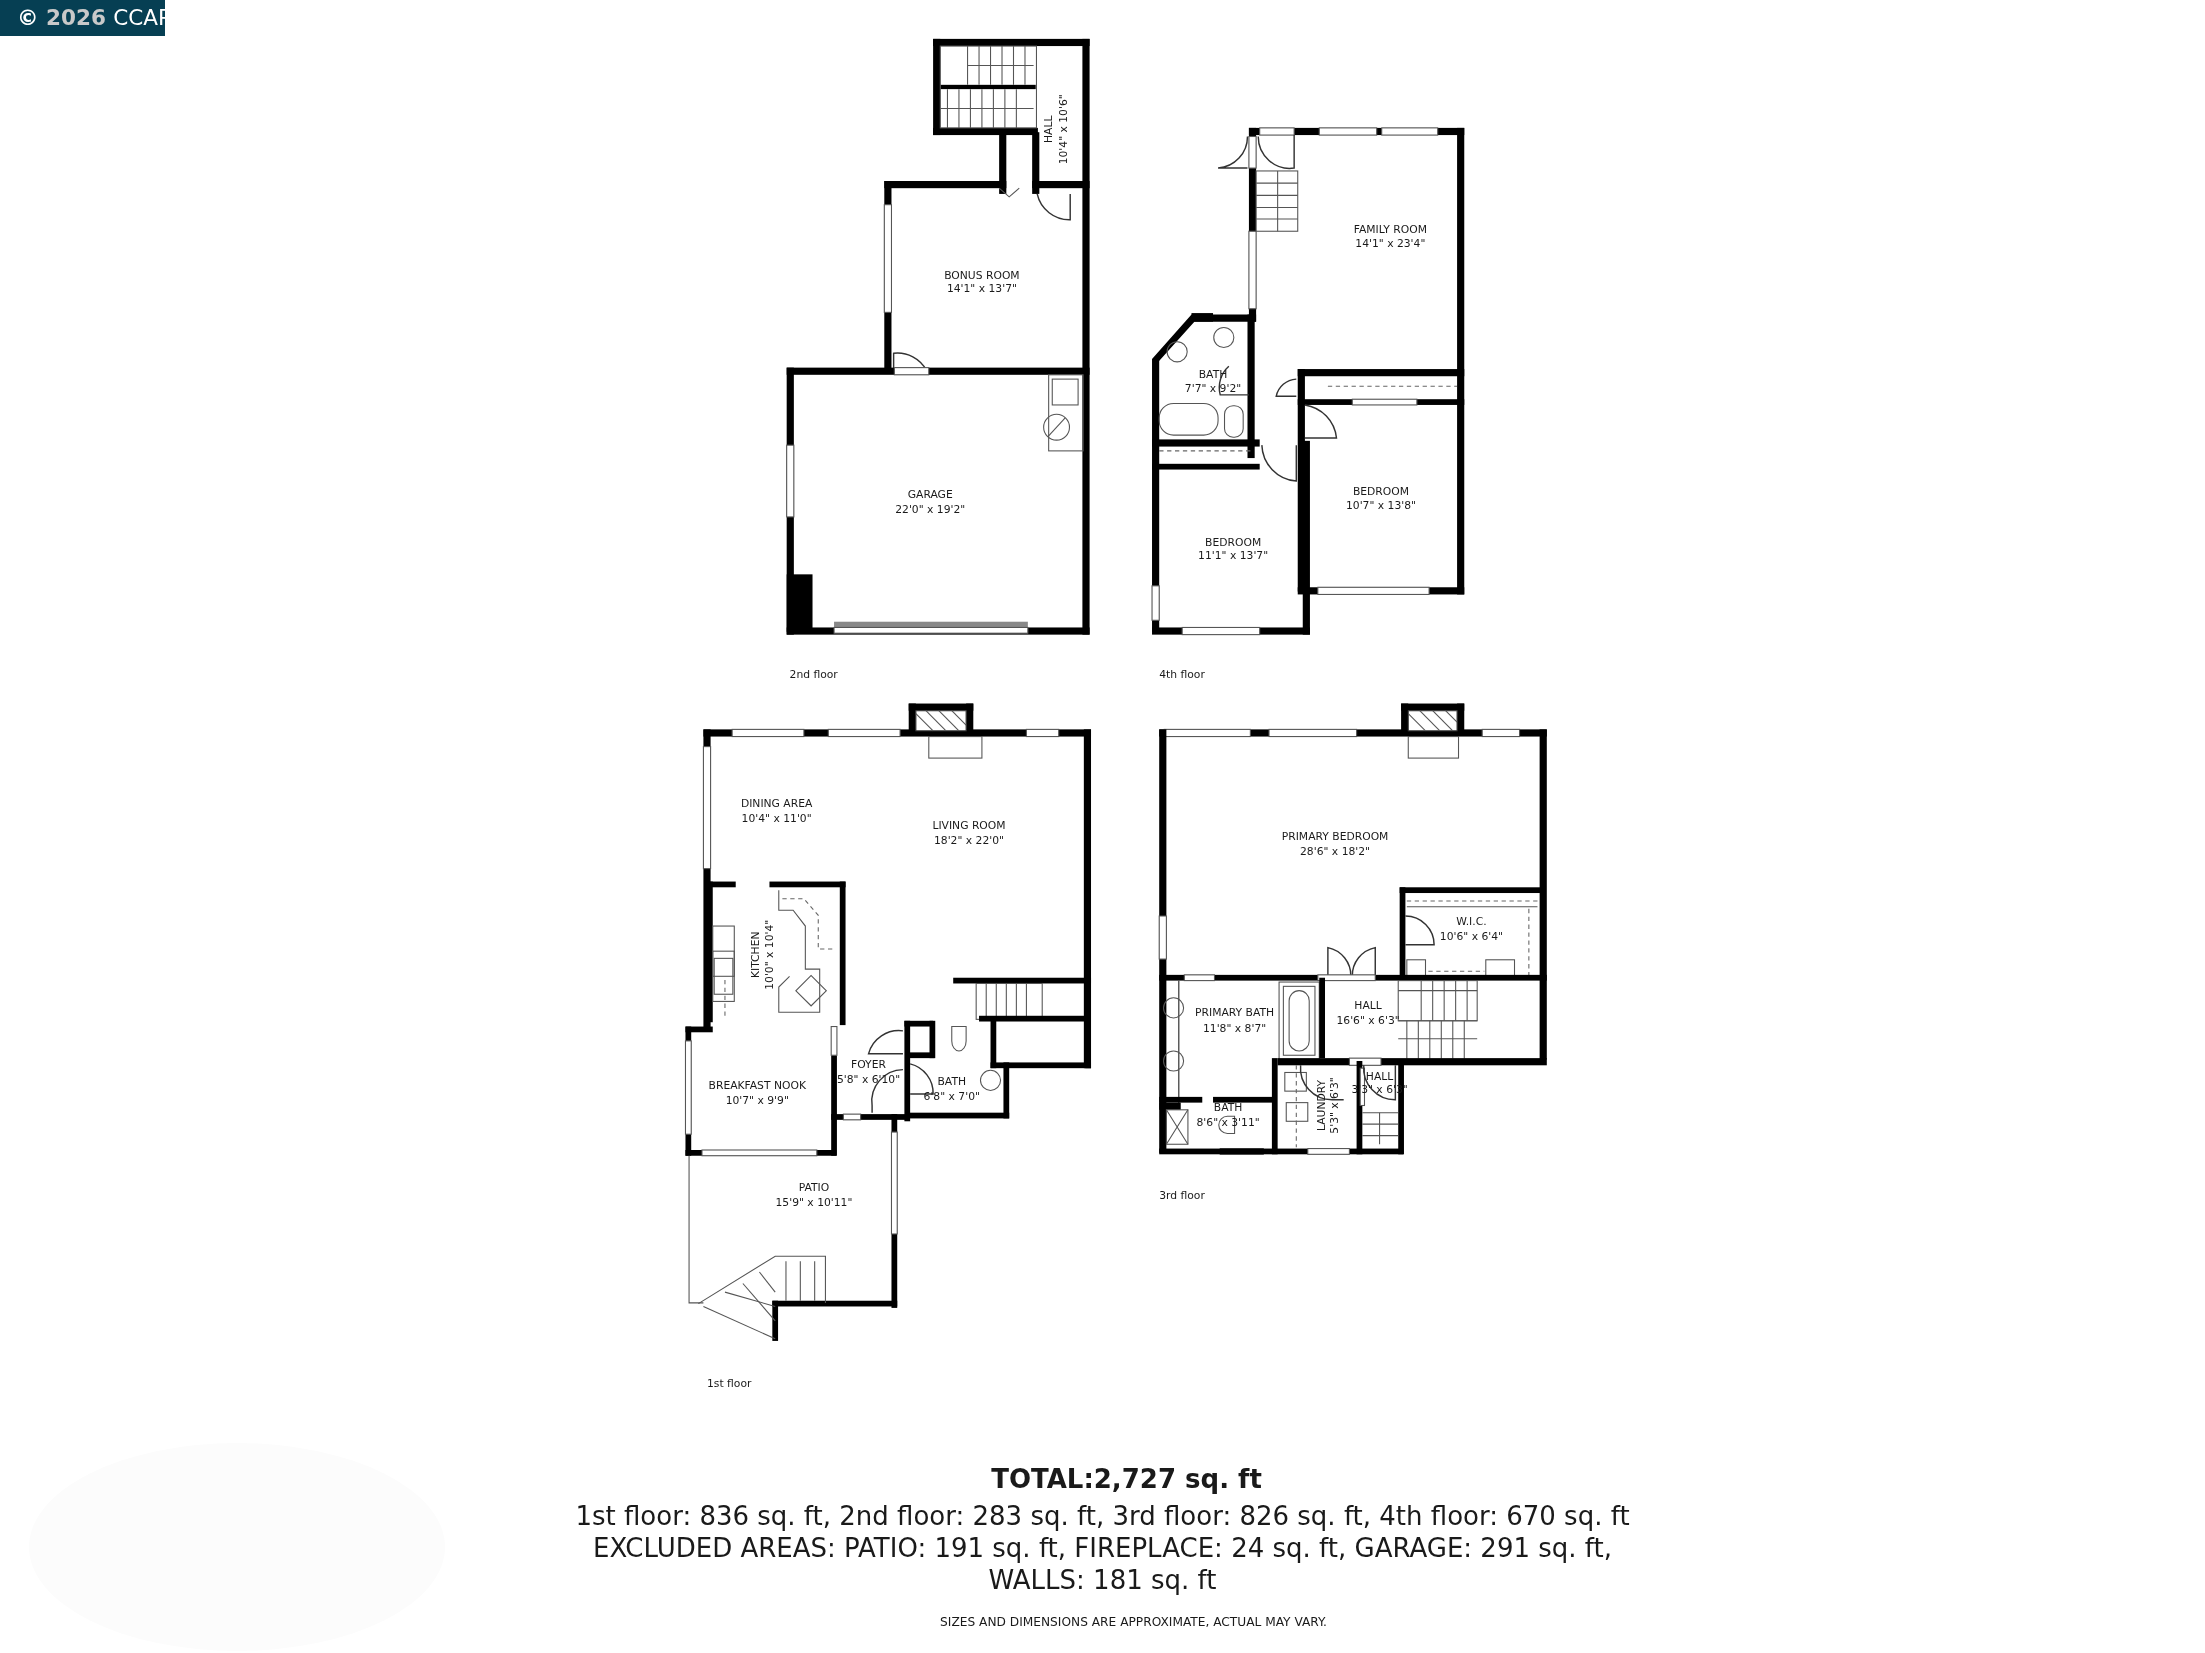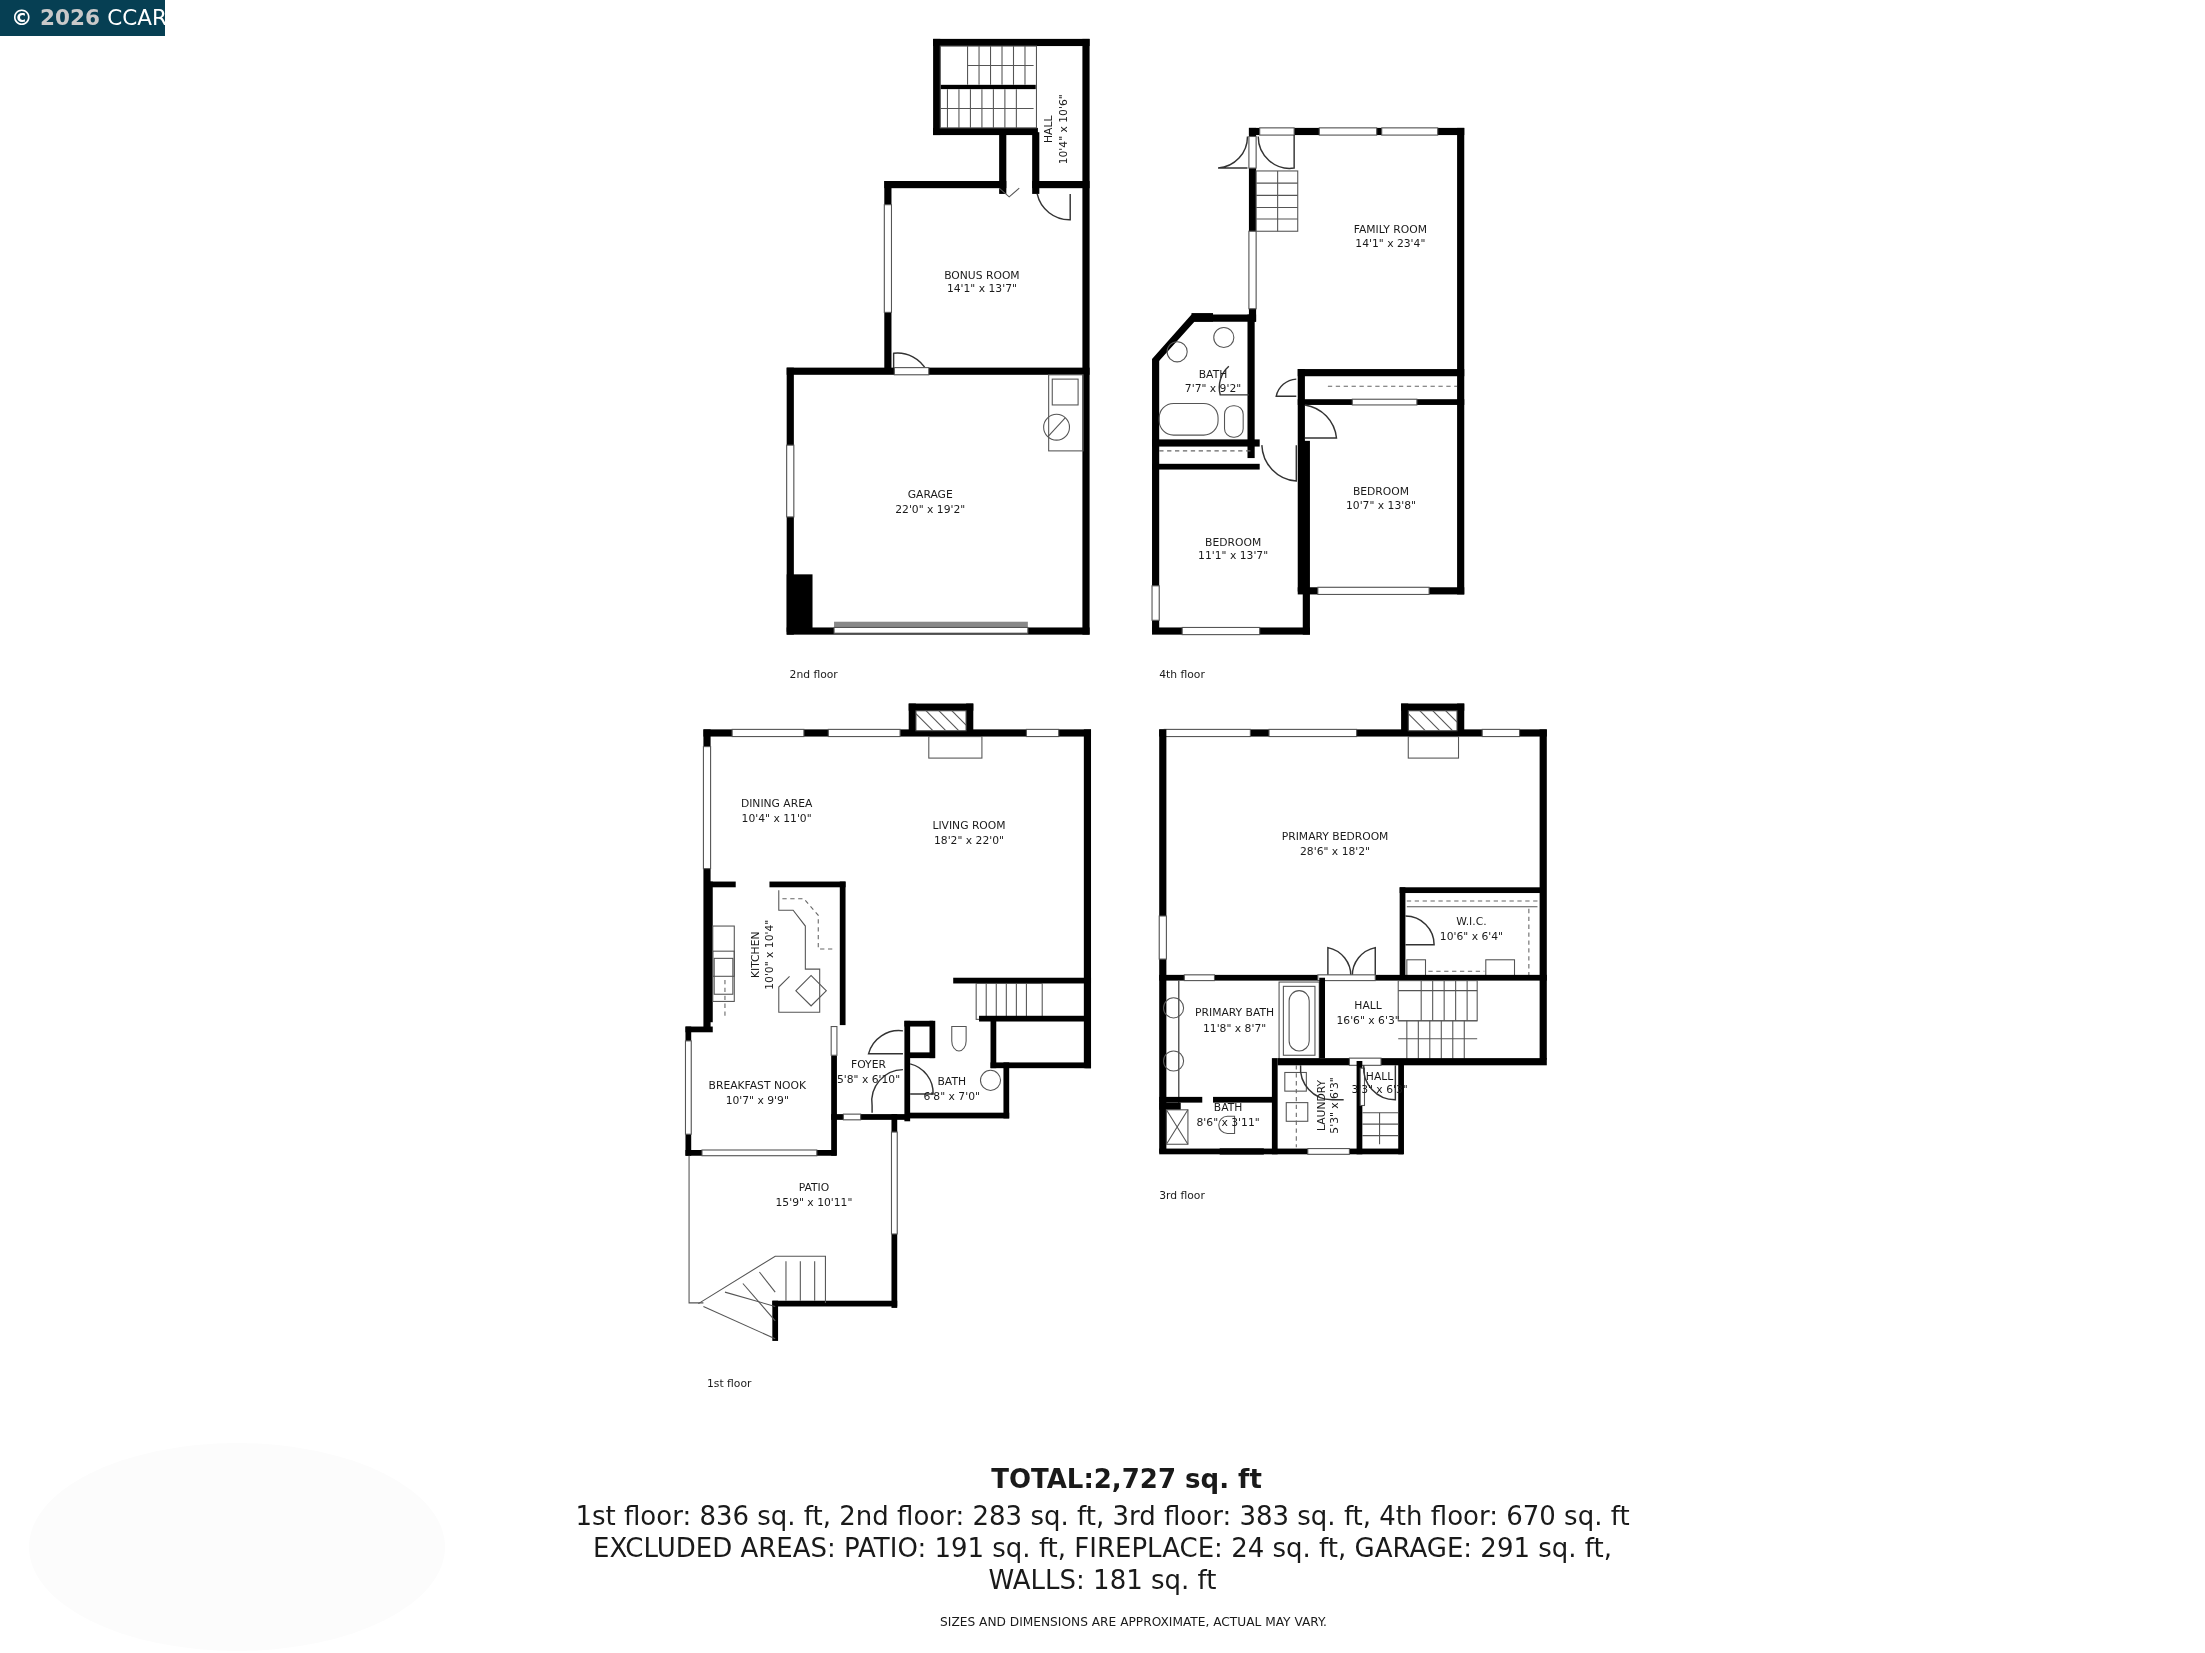--- a/index.html
+++ b/index.html
@@ -1,17 +1,17 @@
 <!DOCTYPE html>
 <html style="font-size:11.5px"><head>
 <meta charset="utf-8">
 <style>
   html,body{margin:0;padding:0;background:#ffffff;}
   body{width:2205px;height:1654px;position:relative;overflow:hidden;font-family:"DejaVu Sans","Liberation Sans",sans-serif;color:#1a1a1a;}
-  .badge{position:absolute;left:0;top:0;width:165px;height:36px;background:#063f53;color:#fff;font-family:"DejaVu Sans",sans-serif;font-weight:bold;font-size:21.5px;line-height:36px;padding-left:11px;box-sizing:border-box;white-space:nowrap;}
+  .badge{position:absolute;left:0;top:0;width:165px;height:36px;background:#063f53;color:#fff;font-family:"DejaVu Sans",sans-serif;font-weight:bold;font-size:21.5px;line-height:36px;padding-left:17px;box-sizing:border-box;white-space:nowrap;}
   .badge .yr{color:#c9c9c9;}
   .badge .org{color:#ffffff;font-weight:normal;}
   svg#plan{position:absolute;left:0;top:0;}
   .wall{fill:#000;}
   .thin{fill:none;stroke:#333;stroke-width:2;}
   .hair{fill:none;stroke:#555;stroke-width:1.5;}
   .dash{fill:none;stroke:#666;stroke-width:1.5;stroke-dasharray:6 5;}
   .win{fill:#fff;stroke:#555;stroke-width:1.5;}
   .rl{font-family:"DejaVu Sans","Liberation Sans",sans-serif;font-size:15px;fill:#1a1a1a;text-anchor:middle;}
   .fl{font-family:"DejaVu Sans","Liberation Sans",sans-serif;font-size:15px;fill:#1a1a1a;}
@@ -353,17 +353,17 @@
     <text class="rl" x="1711" y="1568">8'6" x 3'11"</text>
     <text class="rl" x="0" y="0" transform="translate(1846,1540) rotate(-90)">LAUNDRY</text>
     <text class="rl" x="0" y="0" transform="translate(1864,1540) rotate(-90)">5'3" x 6'3"</text>
     <text class="rl" x="1922" y="1504">HALL</text>
     <text class="rl" x="1922" y="1522">3'3" x 6'3"</text>
     <text class="fl" x="1615" y="1670">3rd floor</text>
   </g>
 </svg>
 
 <div class="summary total">TOTAL:2,727 sq. ft</div>
-<div class="summary line l1">1st floor: 836 sq. ft, 2nd floor: 283 sq. ft, 3rd floor: 383 sq. ft, 4th floor: 670 sq. ft</div>
+<div class="summary line l1">1st floor: 836 sq. ft, 2nd floor: 283 sq. ft, 3rd floor: 826 sq. ft, 4th floor: 670 sq. ft</div>
 <div class="summary line l2">EXCLUDED AREAS: PATIO: 191 sq. ft, FIREPLACE: 24 sq. ft, GARAGE: 291 sq. ft,</div>
 <div class="summary line l3">WALLS: 181 sq. ft</div>
 <div class="summary disc">SIZES AND DIMENSIONS ARE APPROXIMATE, ACTUAL MAY VARY.</div>
 
 
 </body></html>

